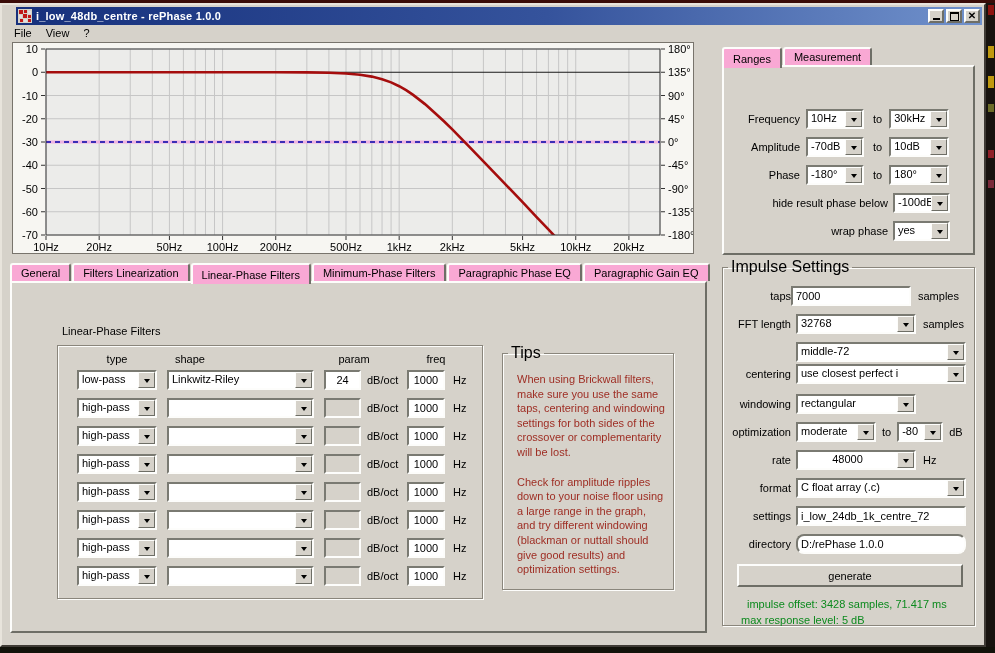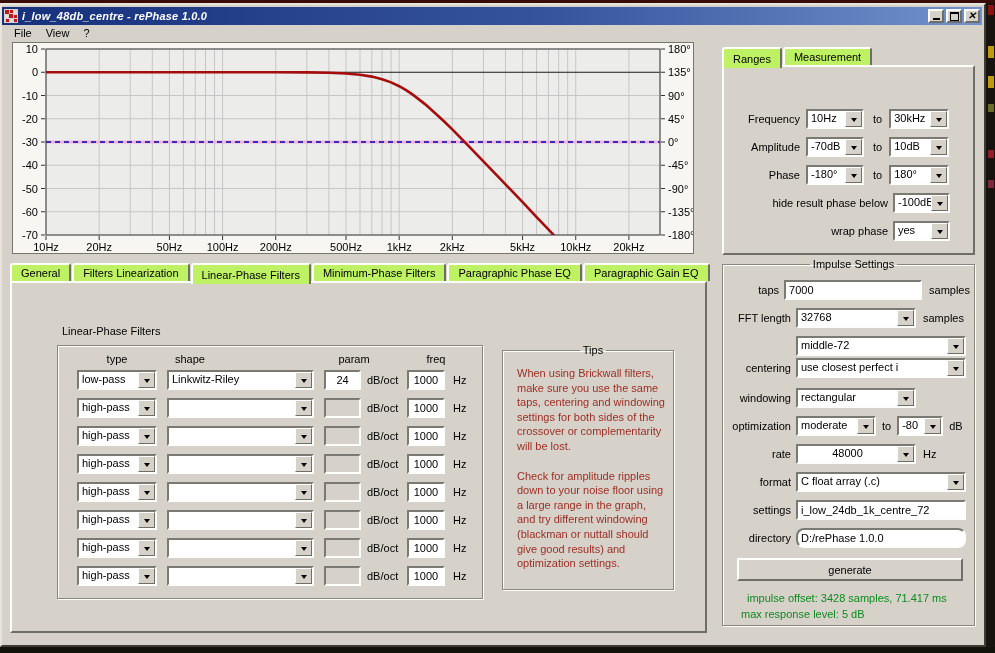--- a/index.html
+++ b/index.html
@@ -4,23 +4,23 @@
 <style>
   html,body{margin:0;padding:0;}
   body{font-family:"Liberation Sans",sans-serif;font-size:11px;color:#000;}
   #screen{position:relative;width:995px;height:653px;background:#17130f;overflow:hidden;}
   #deco-top{position:absolute;left:0;top:0;width:995px;height:3px;background:#3a0c08;}
   #deco-bottom{position:absolute;left:0;top:647px;width:995px;height:6px;background:#12120a;}
   .fleck{position:absolute;width:6px;}
   #window{position:absolute;left:0;top:3px;width:986px;height:644px;background:#d6d2ca;
           border:2px solid;border-color:#e8e4dc #3f3b35 #3f3b35 #e8e4dc;box-sizing:border-box;}
   
-  .titlebar{position:absolute;left:0;top:2px;right:2px;height:18px;
+  .titlebar{position:absolute;left:14px;top:2px;right:2px;height:18px;
             background:linear-gradient(90deg,#16307c 0%,#35539c 55%,#7192cc 100%);
-            display:flex;align-items:center;padding:0 2px;box-sizing:border-box;font-style:italic;}
+            display:flex;align-items:center;padding:0 2px;box-sizing:border-box;}
   .title-text{color:#fff;font-weight:bold;margin-left:4px;white-space:nowrap;letter-spacing:.2px;}
   .win-buttons{margin-left:auto;display:flex;}
   .winbtn{width:16px;height:14px;margin-left:2px;background:#d6d2ca;border:2px solid;
           border-color:#fdfdfb #6e6e66 #6e6e66 #fdfdfb;box-sizing:border-box;
           display:flex;align-items:center;justify-content:center;}
   .glyph-min{width:7px;height:2px;background:#000;margin-top:6px;}
   .glyph-max{width:7px;height:6px;border:1px solid #000;border-top:2px solid #000;}
   .glyph-close{font-size:10px;font-weight:bold;line-height:8px;}
   .menubar{position:absolute;left:2px;top:20px;right:2px;height:17px;display:flex;align-items:center;padding-left:4px;}
   .menu-item{padding:1px 8px 2px 6px;}
@@ -36,25 +36,25 @@
   .arrow{width:0;height:0;border:3px solid transparent;border-top:4px solid #000;margin-top:4px;}
   .tinput{height:20px;box-sizing:border-box;border:2px solid;border-color:#7a7a72 #fdfdfb #fdfdfb #7a7a72;
           background:#fff;font:11px "Liberation Sans",sans-serif;padding:0 3px;}
   .tinput.num{text-align:center;}
   .tinput:disabled{background:#d6d2ca;color:#666;}
   .btn3d{background:#d6d2ca;border:2px solid;border-color:#fdfdfb #6e6e66 #6e6e66 #fdfdfb;
          font:11px "Liberation Sans",sans-serif;box-sizing:border-box;text-align:center;cursor:default;}
   .btn3d.pressed{border-color:#6e6e66 #fdfdfb #fdfdfb #6e6e66;background:#eceae4;}
   .gbox{position:absolute;border:1px solid #8a867c;box-shadow:1px 1px 0 #fdfdfb, inset 1px 1px 0 #fdfdfb;box-sizing:border-box;}
   fieldset.gbox{margin:0;padding:0;}
-  fieldset.gbox legend{padding:0 3px;margin-left:5px;font-size:11px;text-align:center;}
+  fieldset.gbox legend{padding:0 3px;margin-left:5px;font-size:16px;}
   .rlabel{display:inline-block;text-align:right;white-space:nowrap;}
   
   .tabbar{position:absolute;display:flex;align-items:flex-end;}
-  .tab{background:#bef264;border:2px solid;border-color:#fdfdfb #6e6e66 #6e6e66 #fdfdfb;border-bottom:none;
+  .tab{background:#f9a8d4;border:2px solid;border-color:#fdfdfb #6e6e66 #6e6e66 #fdfdfb;border-bottom:none;
        border-radius:3px 3px 0 0;padding:2px 9px 2px 9px;height:18px;box-sizing:border-box;margin-right:1px;white-space:nowrap;}
   .tab.active{height:21px;margin-bottom:-3px;padding-top:4px;position:relative;z-index:6;}
   .panel3d{position:absolute;background:#d6d2ca;border:2px solid;border-color:#fdfdfb #6e6e66 #6e6e66 #fdfdfb;box-sizing:border-box;}
   
   .rrow{position:absolute;left:4px;right:4px;height:20px;display:flex;align-items:center;}
   .unit{white-space:nowrap;}
   
   .lpf-row{display:flex;align-items:center;height:20px;margin-bottom:8px;}
   .lpf-head{display:flex;align-items:center;height:16px;margin:5px 0 3px 0;}
   .hcell{text-align:center;}
@@ -479,21 +479,21 @@
             <p>Check for amplitude ripples down to your noise floor using a large range in the graph, and try different windowing (blackman or nuttall should give good results) and optimization settings.</p>
           </div>
       </fieldset>
     </div>
 
     <fieldset class="gbox" style="left:720px;top:253px;width:253px;height:368px;">
       <legend>Impulse Settings</legend>
       <div style="position:relative;height:100%;">
         <div class="rrow" style="top:10px;">
           <span class="rlabel" style="width:64px;">taps</span>
-          <input class="tinput" style="width: 138px; margin-left: 5px;" value="7000">
+          <input class="tinput" style="width: 120px; " value="7000">
           <span class="unit" style="margin-left:7px;">samples</span>
         </div>
         <div class="rrow" style="top:38px;">
           <span class="rlabel" style="width:64px;">FFT length</span>
           <div class="combo" style="width:120px;margin-left:5px;">
             <div class="val">32768</div>
             <div class="cbtn">
                 <div class="arrow"></div>
               </div>
           </div>

